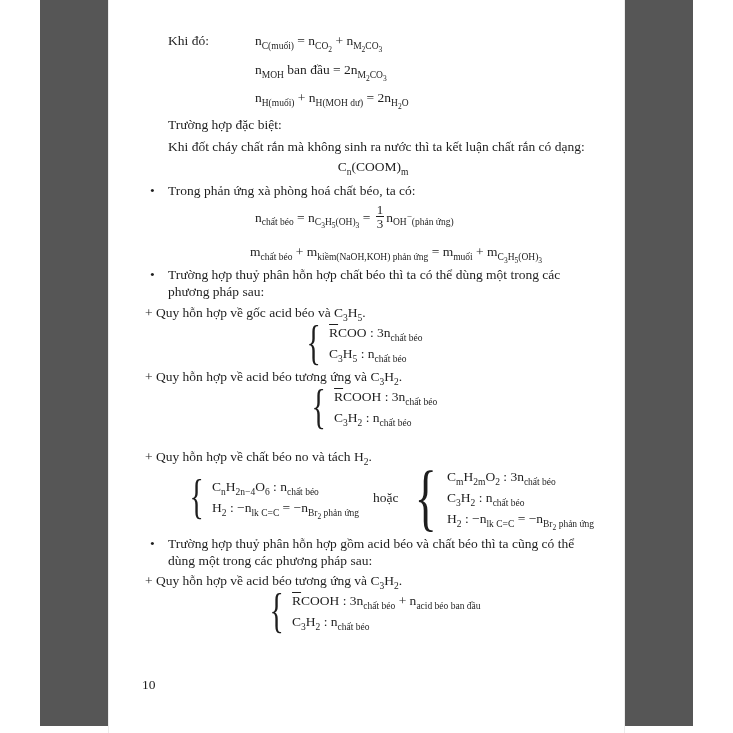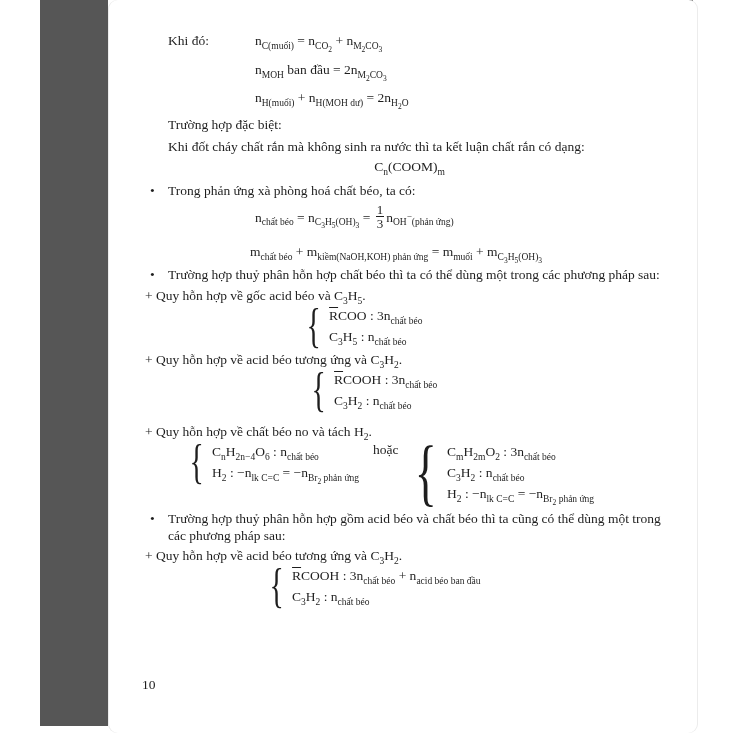--- a/index.html
+++ b/index.html
@@ -6,22 +6,22 @@
     --backdrop:#565656;
     --page:#ffffff;
     --text:#1e1e1e;
   }
   html,body{margin:0;padding:0;background:#fff;}
   .stage{position:relative;width:733px;height:733px;background:#fff;overflow:hidden;
          font-family:"Liberation Serif","DejaVu Serif",serif;color:var(--text);}
   .strip{position:absolute;top:0;height:726px;width:68px;background:var(--backdrop);}
   .strip.left{left:40px;}
   .strip.right{left:625px;}
-  .page{position:absolute;left:108px;top:0;width:590px;height:733px;background:var(--page);
-        box-shadow:inset 1px 0 0 #ececec, inset -1px 0 0 #ececec;overflow:hidden;border-radius:9px;}
+  .page{position:absolute;left:108px;top:0;width:517px;height:733px;background:var(--page);
+        box-shadow:inset 1px 0 0 #ececec, inset -1px 0 0 #ececec;overflow:hidden;}
   .content{position:absolute;left:37px;top:0;right:24px;font-size:13.5px;line-height:17px;}
 
   .txt{line-height:17px;}
   .formula{line-height:19px;white-space:nowrap;}
   .indent1{margin-left:23px;}
   .findent{margin-left:110px;}
 
   .row{display:flex;align-items:baseline;}
   .label{margin-left:23px;width:87px;flex:0 0 auto;}
 
@@ -40,21 +40,21 @@
         line-height:1.02;margin:0 2px;transform:translateY(-2px);font-size:13px;}
   .frac .den{border-top:1px solid currentColor;padding:0 1px;}
 
   .bgroup{display:inline-flex;align-items:center;}
   .brace{display:inline-block;line-height:0;font-weight:400;color:var(--text);margin-right:4px;}
   .brace::before{content:"{";display:inline-block;transform:scaleX(0.62);}
   .b2 .brace{font-size:48px;}
   .b3 .brace{font-size:74px;}
   .blines .formula{line-height:21px;}
 
-  .side-by-side{display:flex;align-items:flex-start;margin-left:40px;}
+  .side-by-side{display:flex;align-items:center;margin-left:40px;}
   .hoac{margin:0 9px 0 14px;}
 
   .pagenum{position:absolute;left:34px;bottom:40px;font-size:13.5px;}
 
   
   .mt-a{margin-top:31px;}
   .mt-b{margin-top:10px;}
   .mt-c{margin-top:9px;}
   .mt-d{margin-top:9px;}
   .mt-e{margin-top:4px;}
@@ -62,21 +62,21 @@
   .mt-g{margin-top:2px;}
   .mt-h{margin-top:2px;}
   .mt-i{margin-top:6px;}
   .mt-j{margin-top:6px;}
   .mt-k{margin-top:9px;}
   .mt-l{margin-top:5px;}
   .mt-m{margin-top:4px;}
   .mt-n{margin-top:1px;}
   .mt-o{margin-top:4px;}
   .mt-p{margin-top:1px;}
-  .mt-q{margin-top:12px;}
+  .mt-q{margin-top:20px;}
   .mt-r{margin-top:1px;}
   .mt-s{margin-top:6px;}
   .mt-t{margin-top:3px;}
   .mt-u{margin-top:1px;}
 </style>
 </head>
 <body>
 
 <div class="stage">
   <div class="strip left"></div>

